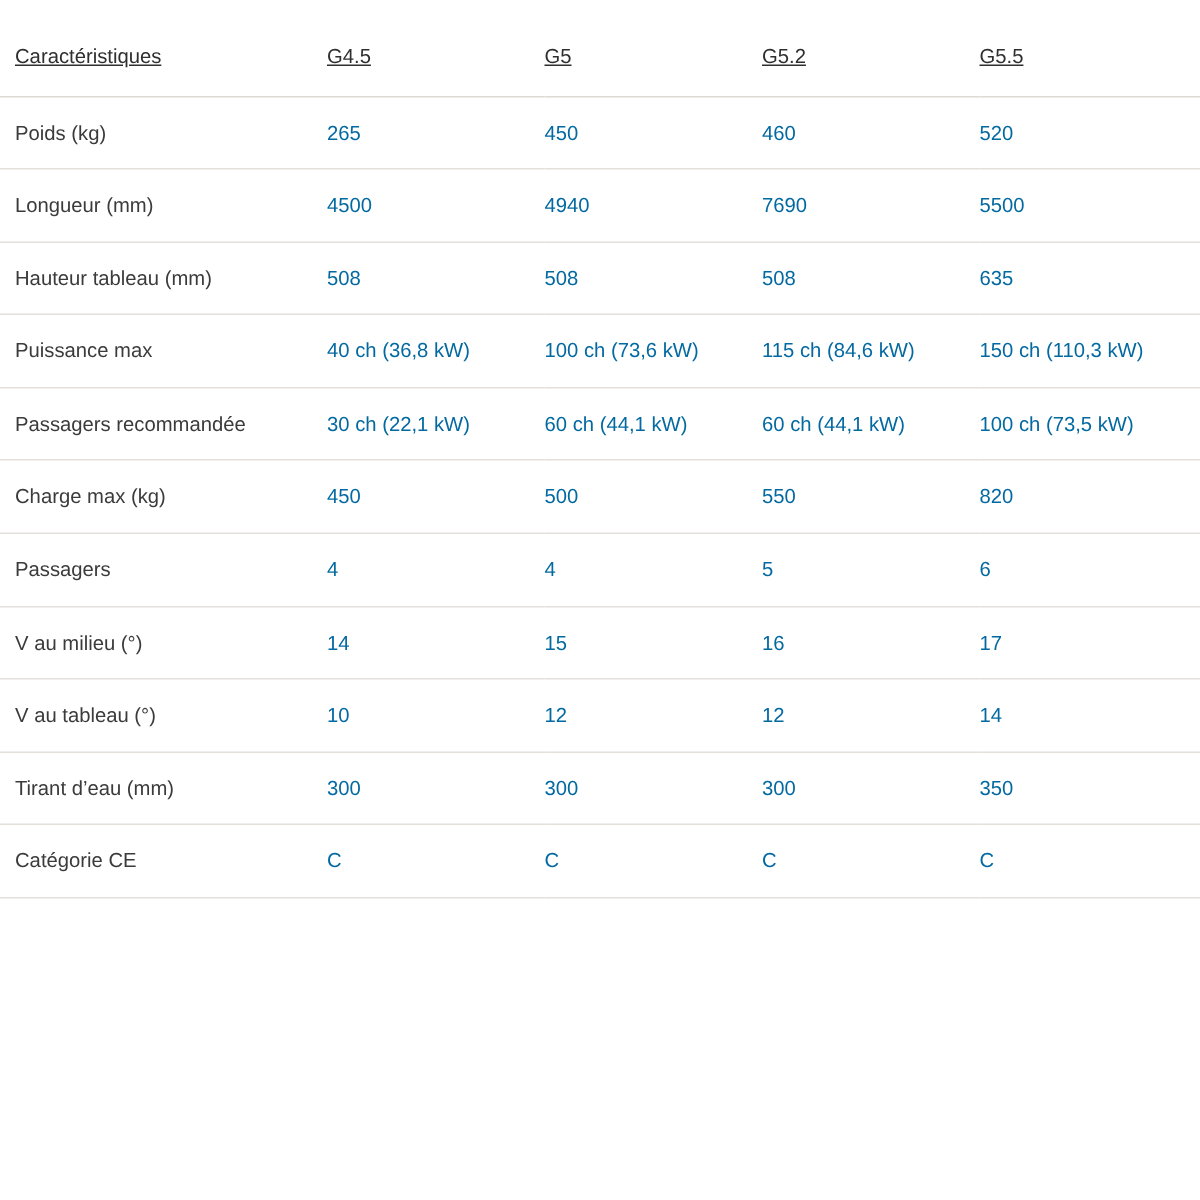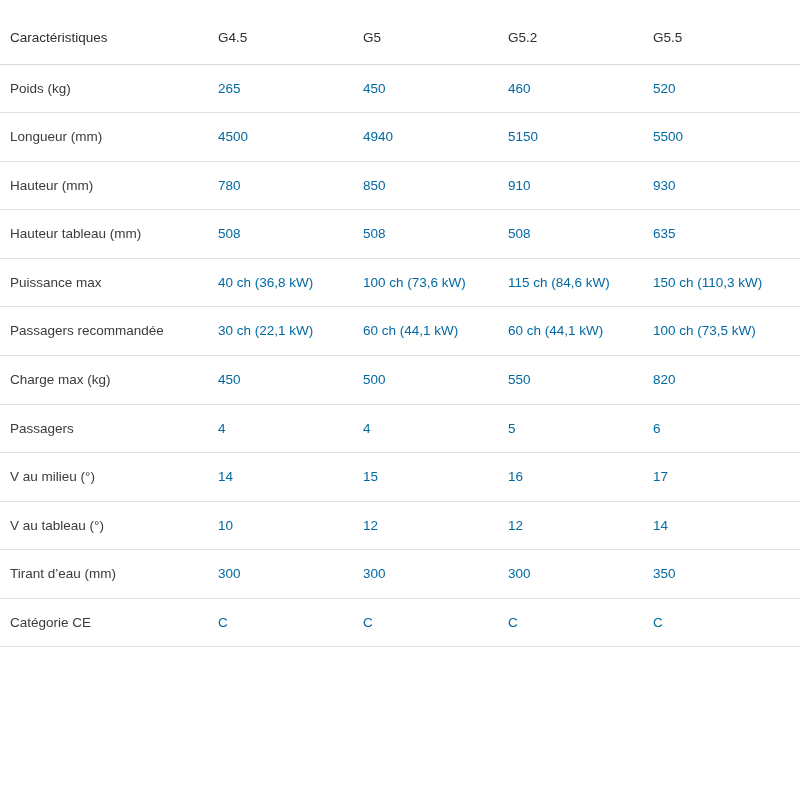--- a/index.html
+++ b/index.html
@@ -41,20 +41,21 @@
   table.spec-table th:first-child,
   table.spec-table td:first-child {
     padding-left: 10px;
   }
   table.spec-table thead th {
     color: #2f2f2f;
     font-size: 13.5px;
     padding-top: 28px;
     padding-bottom: 16px;
     border-bottom: 1px solid #ddd9d3;
+    text-decoration: underline;
   }
   table.spec-table tbody td.feature {
     color: #3b3b3b;
   }
   table.spec-table tbody td.value {
     color: #0369a1;
   }
   table.spec-table tbody tr:last-child td {
     border-bottom: 1px solid #e3e0db;
   }
@@ -85,29 +86,22 @@
         <td class="feature">Poids (kg)</td>
         <td class="value">265</td>
         <td class="value">450</td>
         <td class="value">460</td>
         <td class="value">520</td>
       </tr>
       <tr>
         <td class="feature">Longueur (mm)</td>
         <td class="value">4500</td>
         <td class="value">4940</td>
-        <td class="value">5150</td>
+        <td class="value">7690</td>
         <td class="value">5500</td>
-      </tr>
-      <tr>
-        <td class="feature">Hauteur (mm)</td>
-        <td class="value">780</td>
-        <td class="value">850</td>
-        <td class="value">910</td>
-        <td class="value">930</td>
       </tr>
       <tr>
         <td class="feature">Hauteur tableau (mm)</td>
         <td class="value">508</td>
         <td class="value">508</td>
         <td class="value">508</td>
         <td class="value">635</td>
       </tr>
       <tr>
         <td class="feature">Puissance max</td>

